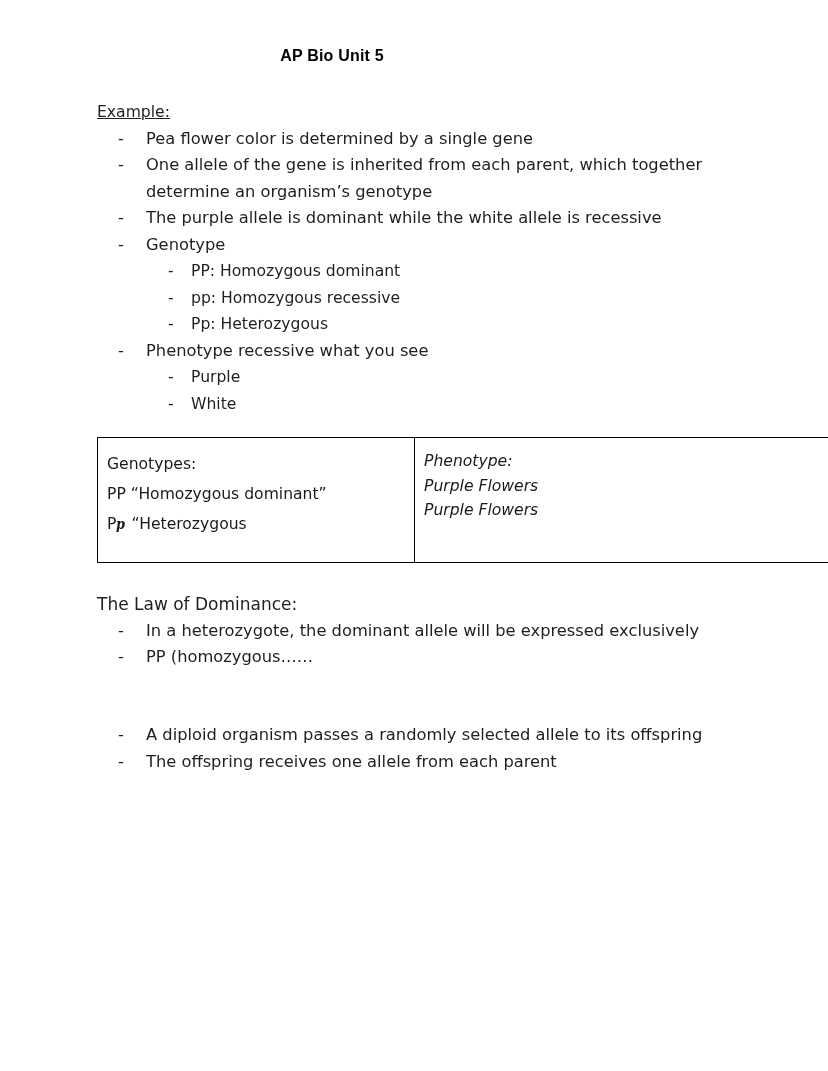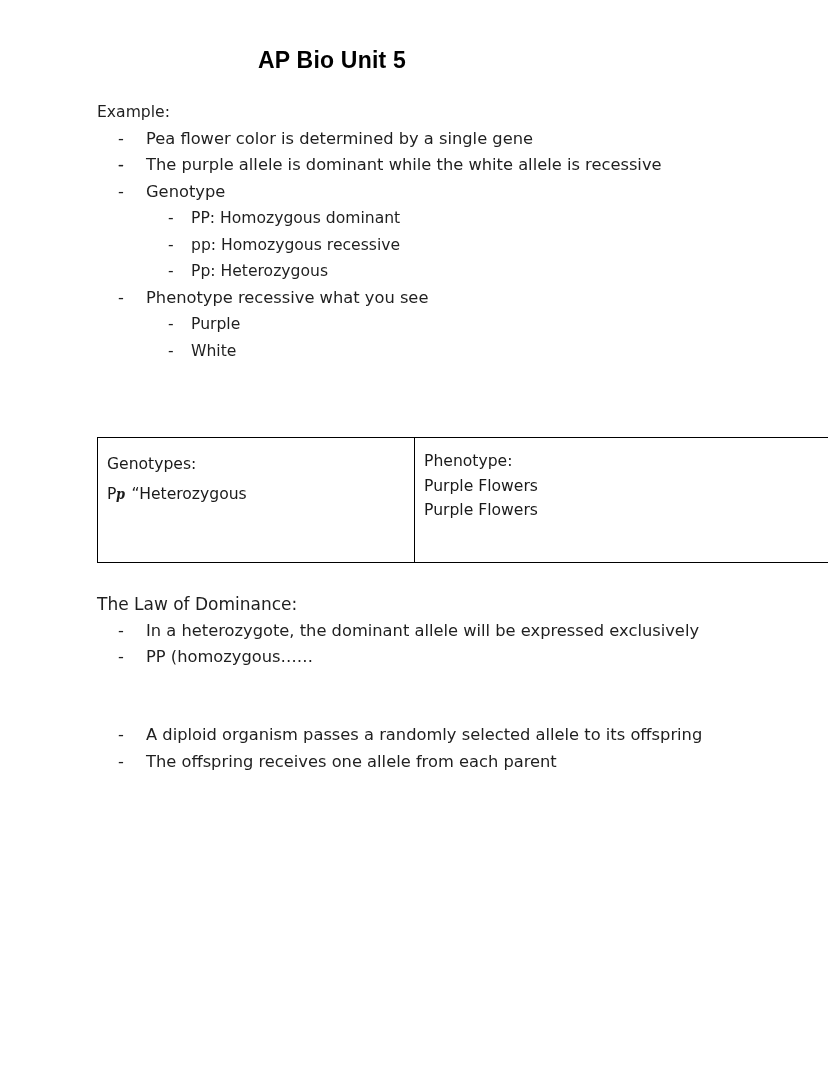--- a/index.html
+++ b/index.html
@@ -26,41 +26,42 @@
 
   
   .doc-title {
     position: absolute;
     left: 0;
     top: 47px;
     width: 664px;
     text-align: center;
     font-family: "Liberation Sans", sans-serif;
     font-weight: bold;
-    font-size: 23px;
+    font-size: 16px;
     letter-spacing: 0.2px;
     color: #000000;
   }
 
   
   .body-area {
     position: absolute;
     left: 97px;
     top: 99px;
     width: 660px;
     font-family: "DejaVu Sans", sans-serif;
     font-size: 15.6px;
     line-height: 26.5px;
     color: #1f1f1f;
   }
 
   .lead {
     margin: 0 0 0 0;
     font-size: 15.6px;
     line-height: 26.5px;
+    text-decoration: underline;
   }
 
   ul.lvl1 {
     list-style: none;
     margin: 0;
     padding: 0;
   }
   ul.lvl1 > li {
     position: relative;
     padding-left: 49px;
@@ -112,20 +113,21 @@
     color: #1a1a1a;
   }
   .gp-cell.left {
     width: 317px;
     border-right: 1.6px solid #000000;
     line-height: 30px;
   }
   .gp-cell.right {
     width: 315px;
     line-height: 24.5px;
+    font-style: italic;
   }
   .gp-line { white-space: pre; }
 
   .allele-alt {
     font-family: "DejaVu Serif", serif;
     font-weight: bold;
     font-style: italic;
     font-size: 14.2px;
     letter-spacing: -1.2px;
     display: inline-block;
@@ -171,20 +173,21 @@
   <div class="body-area">
     <p class="lead">Example:</p>
 
     <ul class="lvl1">
       <li>
         <span class="dash">-</span>
         <span class="li-text">Pea flower color is determined by a single gene</span>
       </li>
       <li>
         <span class="dash">-</span>
+        <span class="li-text">One allele of the gene is inherited from each parent, which together determine an organism’s genotype</span>
       </li>
       <li>
         <span class="dash">-</span>
         <span class="li-text">The purple allele is dominant while the white allele is recessive</span>
       </li>
       <li>
         <span class="dash">-</span>
         <span class="li-text">Genotype</span>
         <ul class="lvl2">
           <li>
@@ -214,20 +217,21 @@
             <span class="li-text">White</span>
           </li>
         </ul>
       </li>
     </ul>
   </div>
 
   <div class="gp-table">
     <div class="gp-cell left">
       <div class="gp-line">Genotypes:</div>
+      <div class="gp-line"><span>PP</span>&nbsp;<span>“Homozygous dominant”</span></div>
       <div class="gp-line"><span>P</span><span class="allele-alt-single">p</span>&nbsp;<span>“Heterozygous</span></div>
     </div>
     <div class="gp-cell right">
       <div class="gp-line">Phenotype:</div>
       <div class="gp-line">Purple Flowers</div>
       <div class="gp-line">Purple Flowers</div>
     </div>
   </div>
 
   <div class="section section-dominance">

